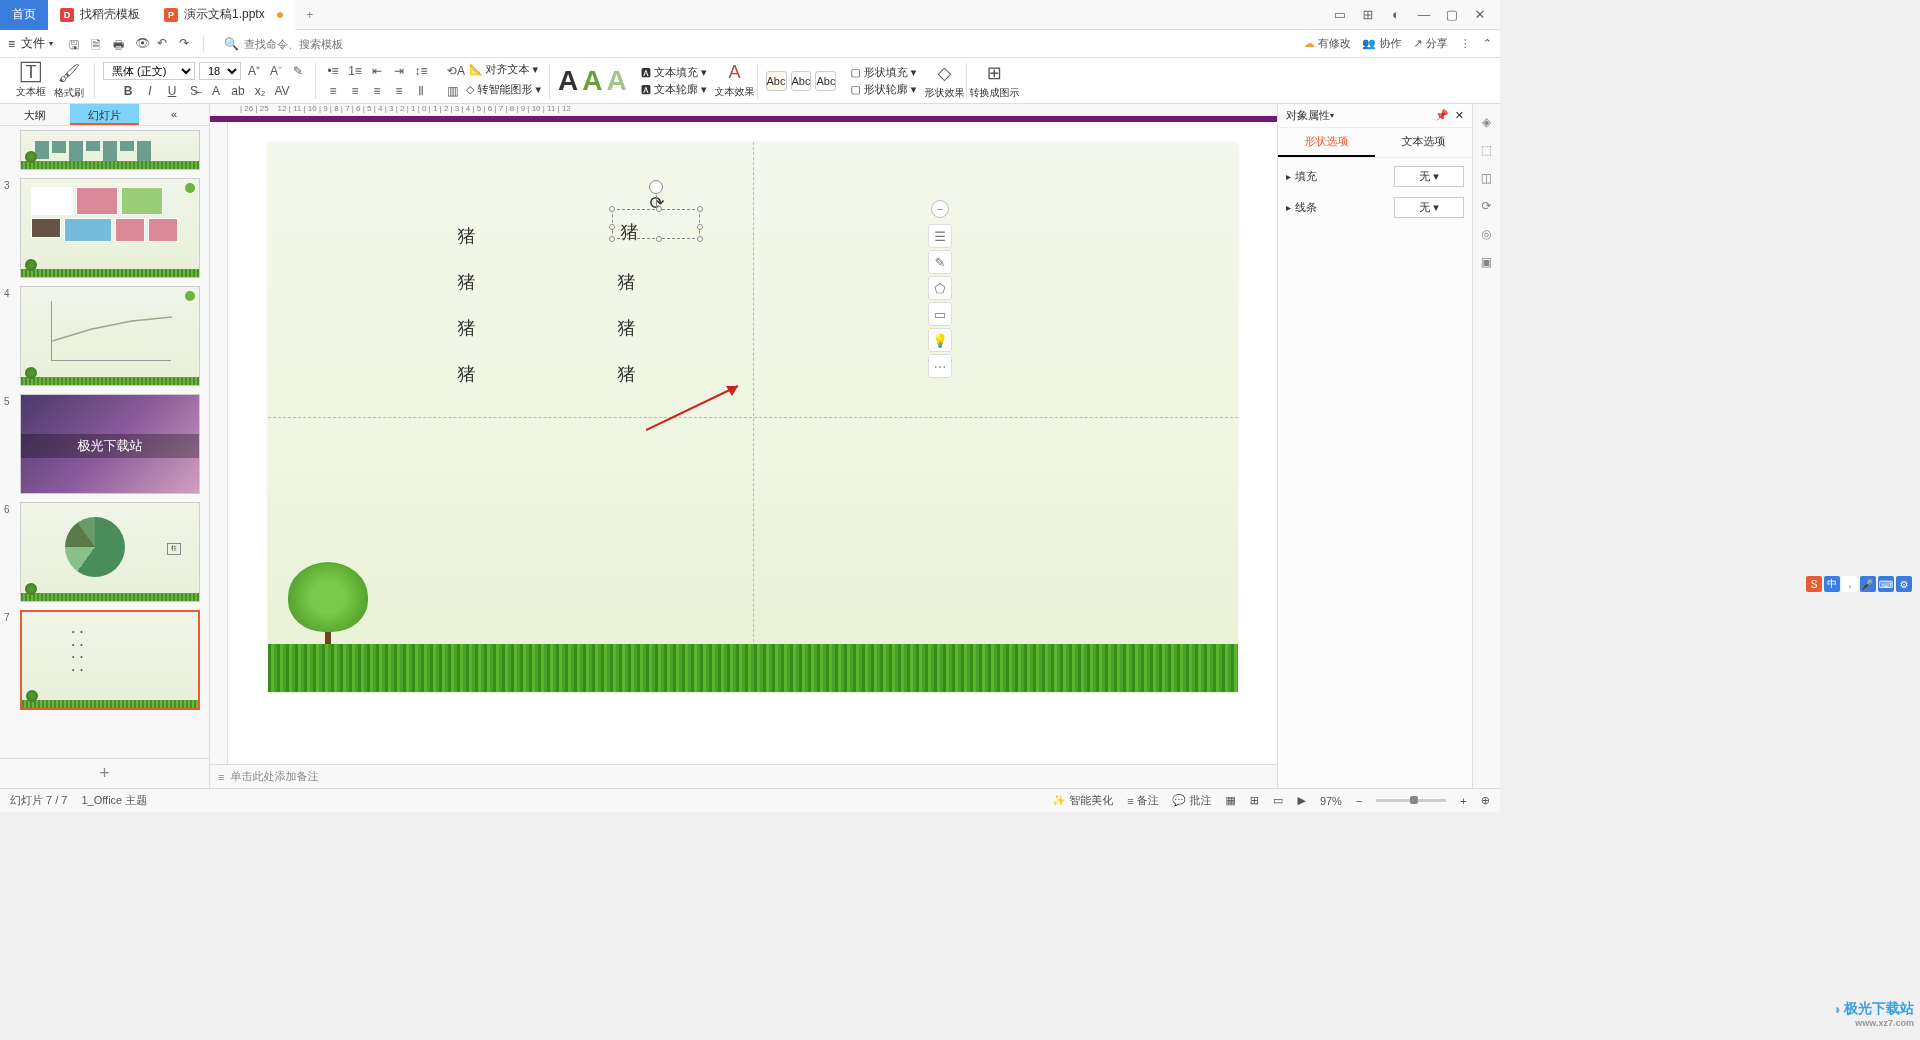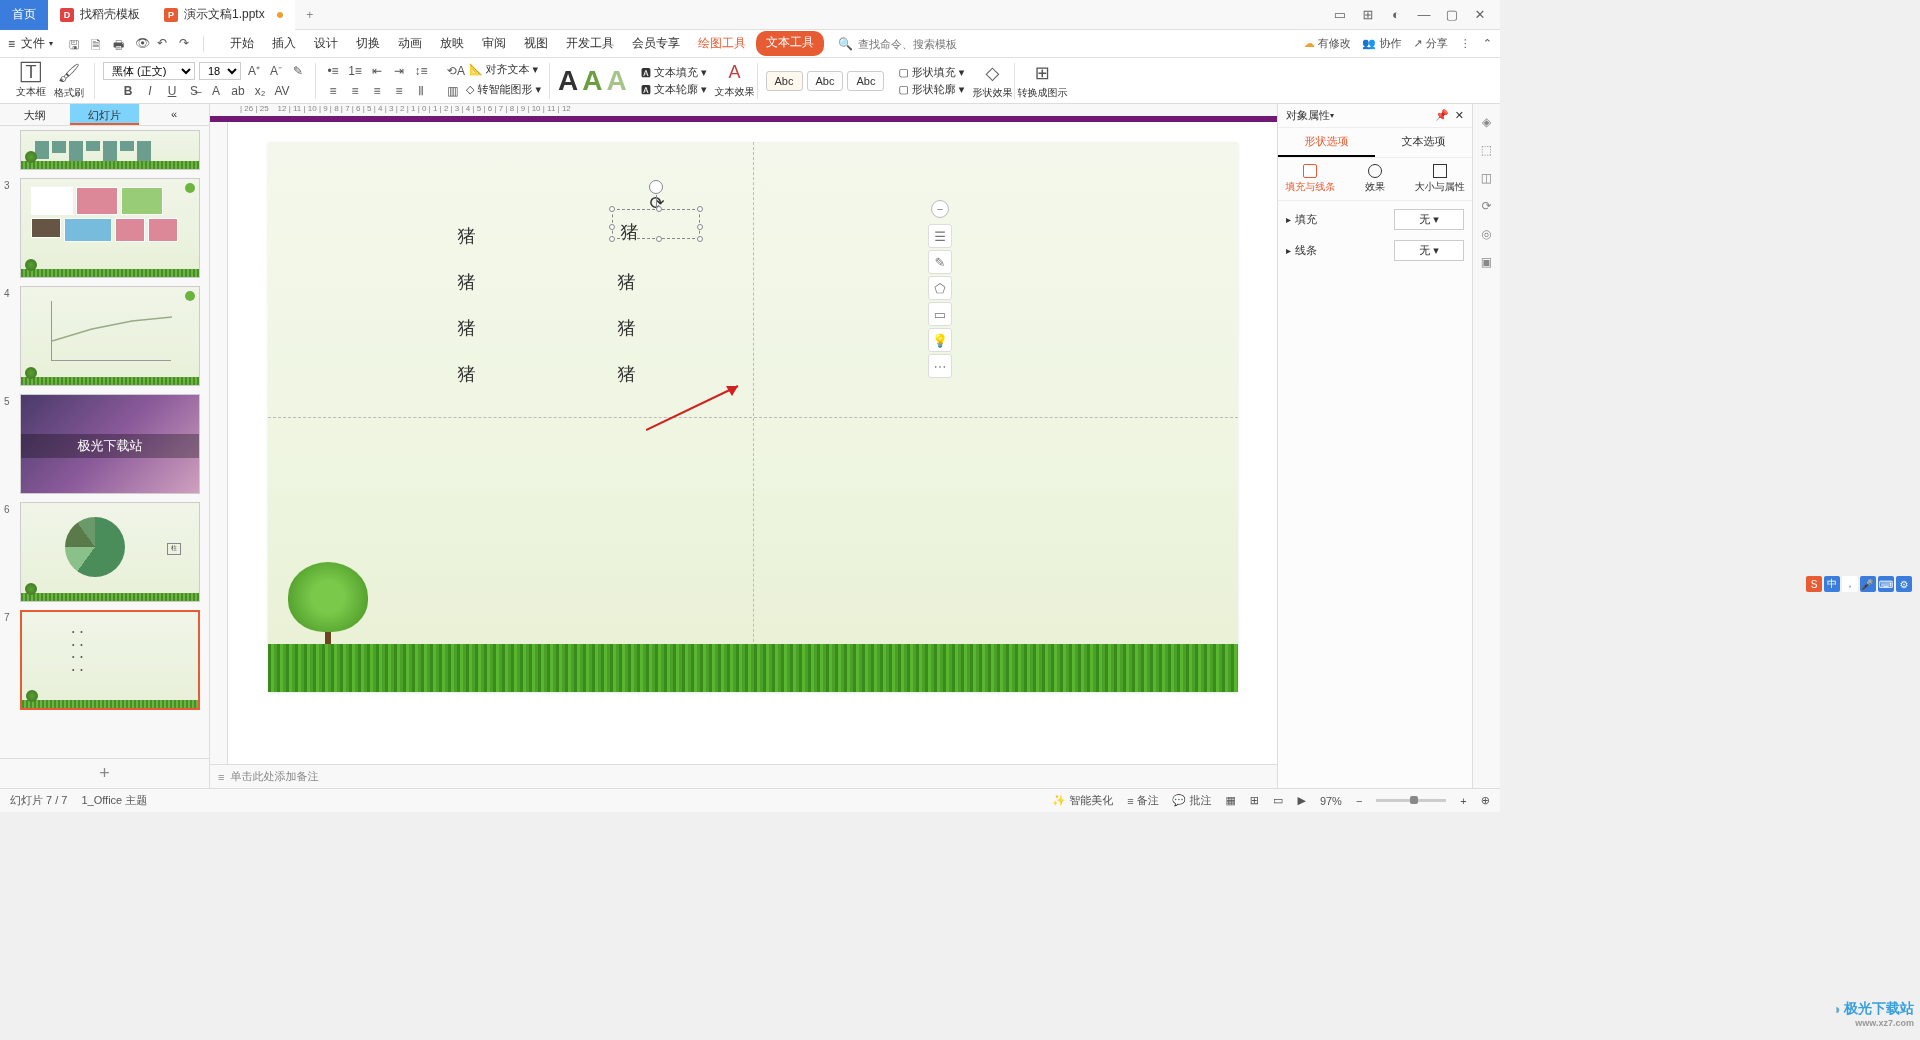--- a/index.html
+++ b/index.html
@@ -41,21 +41,21 @@
 .rb-bigbtn { display: flex; flex-direction: column; align-items: center; gap: 2px; cursor: pointer; font-size: 10px; min-width: 34px; }
 .rb-bigbtn .bi { font-size: 18px; color: #555; }
 .rb-vsep { width: 1px; height: 36px; background: #e0e0e0; }
 .rb-row { display: flex; align-items: flex-start; gap: 4px; }
 .rb-sel { border: 1px solid #ccc; padding: 1px 4px; font-size: 11px; background: #fff; }
 .rb-icon { width: 18px; height: 18px; display: flex; align-items: center; justify-content: center; color: #555; cursor: pointer; font-size: 12px; }
 .rb-A { font-size: 28px; font-family: Arial; font-weight: bold; }
 .rb-A1 { color: #333; }
 .rb-A2 { color: #6b9e3e; }
 .rb-A3 { color: #6b9e3e; opacity: 0.6; }
-.rb-abc { border: 1px solid #ccc; padding: 3px 8px; border-radius: 3px; font-size: 11px; background: #fdfdfd; }
+.rb-abc { border: 1px solid #ccc; padding: 3px 0; border-radius: 3px; font-size: 11px; background: #fdfdfd; }
 .rb-abc.sel { background: #fff8ee; }
 .rb-txt { font-size: 11px; display: flex; align-items: center; gap: 3px; cursor: pointer; }
 
 
 .main { display: flex; height: 684px; }
 
 
 .leftpanel { width: 210px; background: #f8f8f8; border-right: 1px solid #ddd; display: flex; flex-direction: column; }
 .lp-tabs { height: 22px; display: flex; border-bottom: 1px solid #ddd; }
 .lp-tabs > div { flex: 1; text-align: center; font-size: 11px; padding: 4px 0; cursor: pointer; }
@@ -182,34 +182,20 @@
     <div class="mb-quick">
       <span class="mb-qicon">🖫</span>
       <span class="mb-qicon">🗎</span>
       <span class="mb-qicon">🖶</span>
       <span class="mb-qicon">👁</span>
       <span class="mb-qicon">↶</span>
       <span class="mb-qicon">↷</span>
     </div>
   </div>
   <div class="mb-sep"></div>
-  <div class="mb-tabs">
-    <span class="mb-tab">开始</span>
-    <span class="mb-tab">插入</span>
-    <span class="mb-tab">设计</span>
-    <span class="mb-tab">切换</span>
-    <span class="mb-tab">动画</span>
-    <span class="mb-tab">放映</span>
-    <span class="mb-tab">审阅</span>
-    <span class="mb-tab">视图</span>
-    <span class="mb-tab">开发工具</span>
-    <span class="mb-tab">会员专享</span>
-    <span class="mb-tab draw">绘图工具</span>
-    <span class="mb-tab text">文本工具</span>
-  </div>
   <div class="mb-search">
     <span>🔍</span>
     <input placeholder="查找命令、搜索模板" style="">
   </div>
   <div class="mb-right">
     <span class="mb-rbtn">
         <span style="color:#f0a030">☁</span>
         <span>有修改</span>
       </span>
     <span class="mb-rbtn">
@@ -471,34 +457,20 @@
     <div class="rp-header">
       <span>对象属性</span>
         <span style="font-size:8px">▾</span>
       <span class="sp"></span>
       <span>📌</span>
       <span style="margin-left:6px">✕</span>
     </div>
     <div class="rp-tabs">
       <div class="active">形状选项</div>
       <div>文本选项</div>
-    </div>
-    <div class="rp-subtabs">
-      <div class="active">
-          <span class="si" style="border-radius:2px;background:#fff"></span>
-          <span>填充与线条</span>
-        </div>
-      <div>
-          <span class="si" style="border-radius:50%"></span>
-          <span>效果</span>
-        </div>
-      <div>
-          <span class="si"></span>
-          <span>大小与属性</span>
-        </div>
     </div>
     <div class="rp-body">
       <div class="rp-row">
         <span class="rp-exp">▸</span>
         <span class="lbl">填充</span>
         <span class="sel"><span>无</span> ▾</span>
       </div>
       <div class="rp-row">
         <span class="rp-exp">▸</span>
         <span class="lbl">线条</span>

